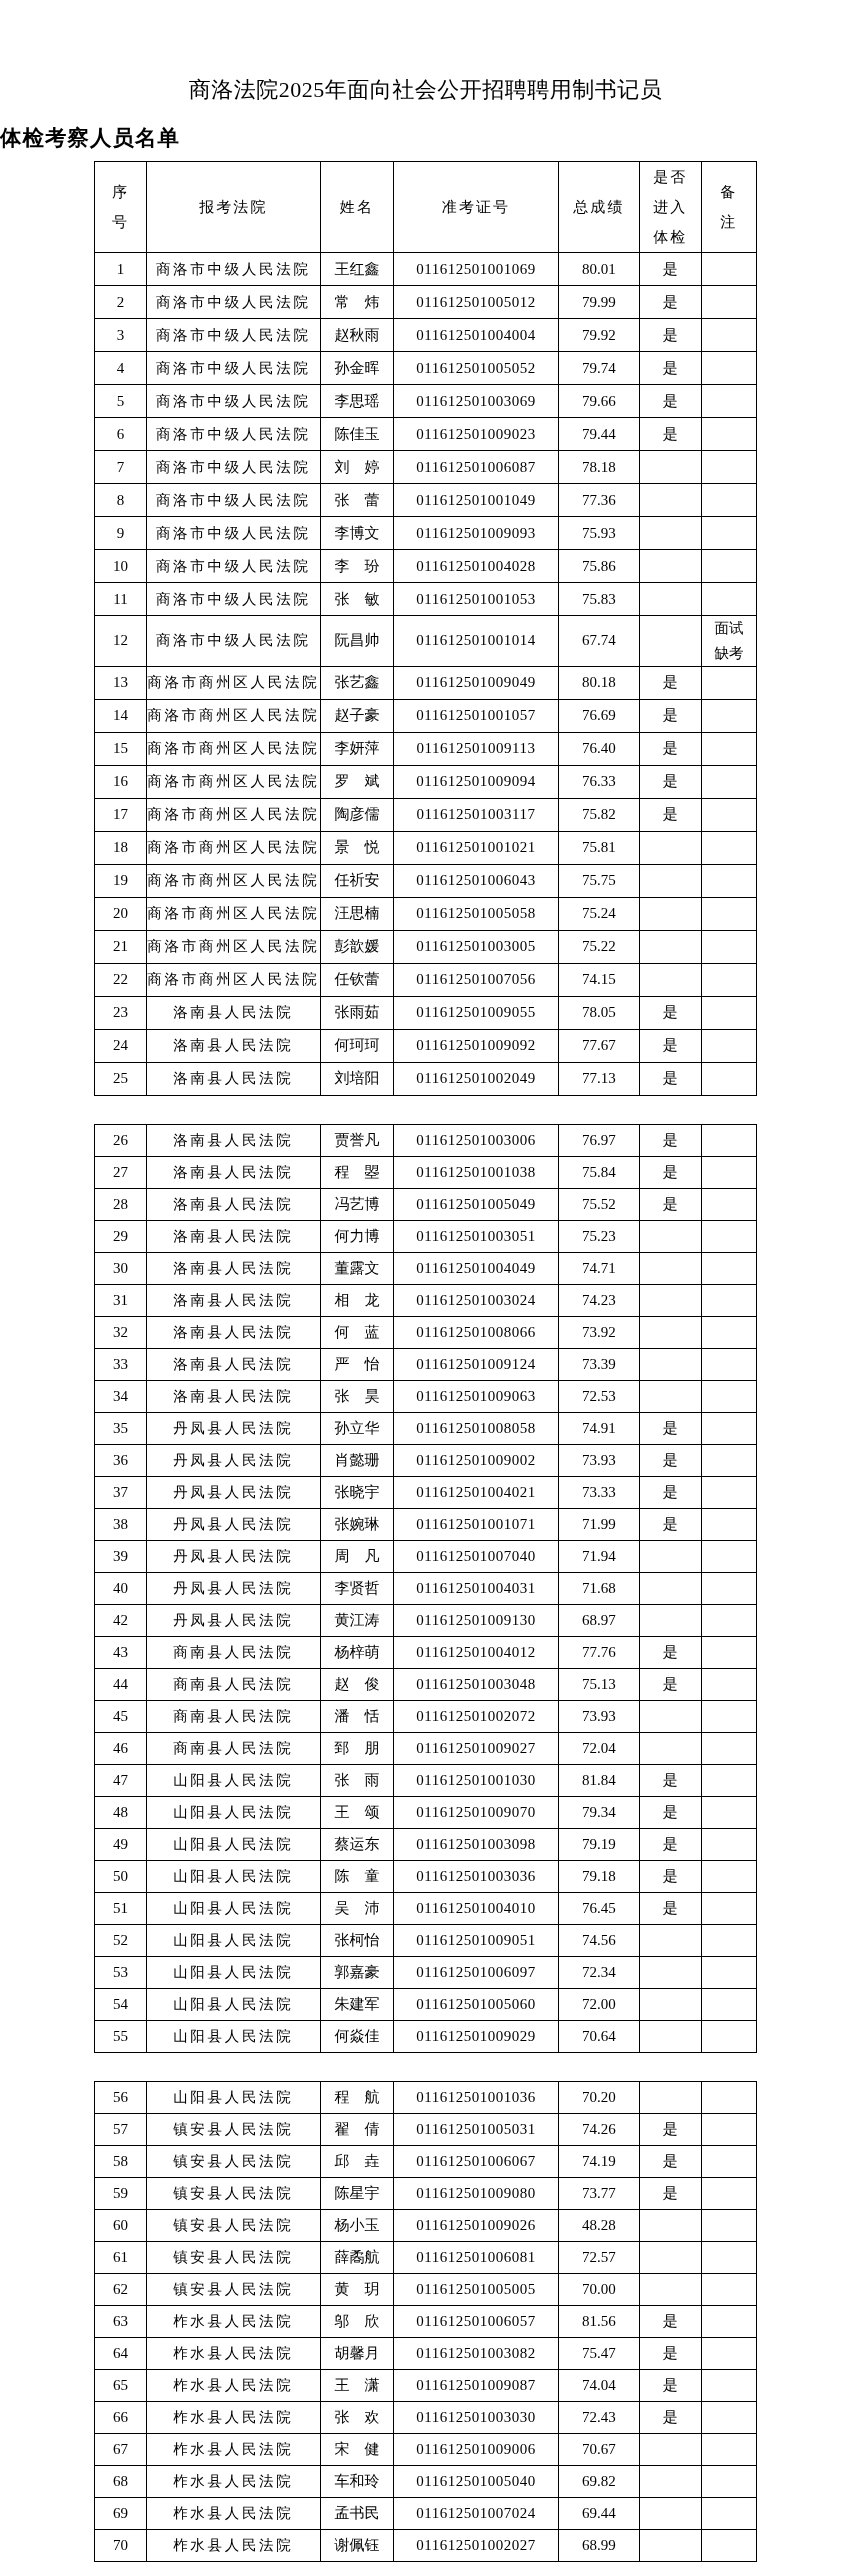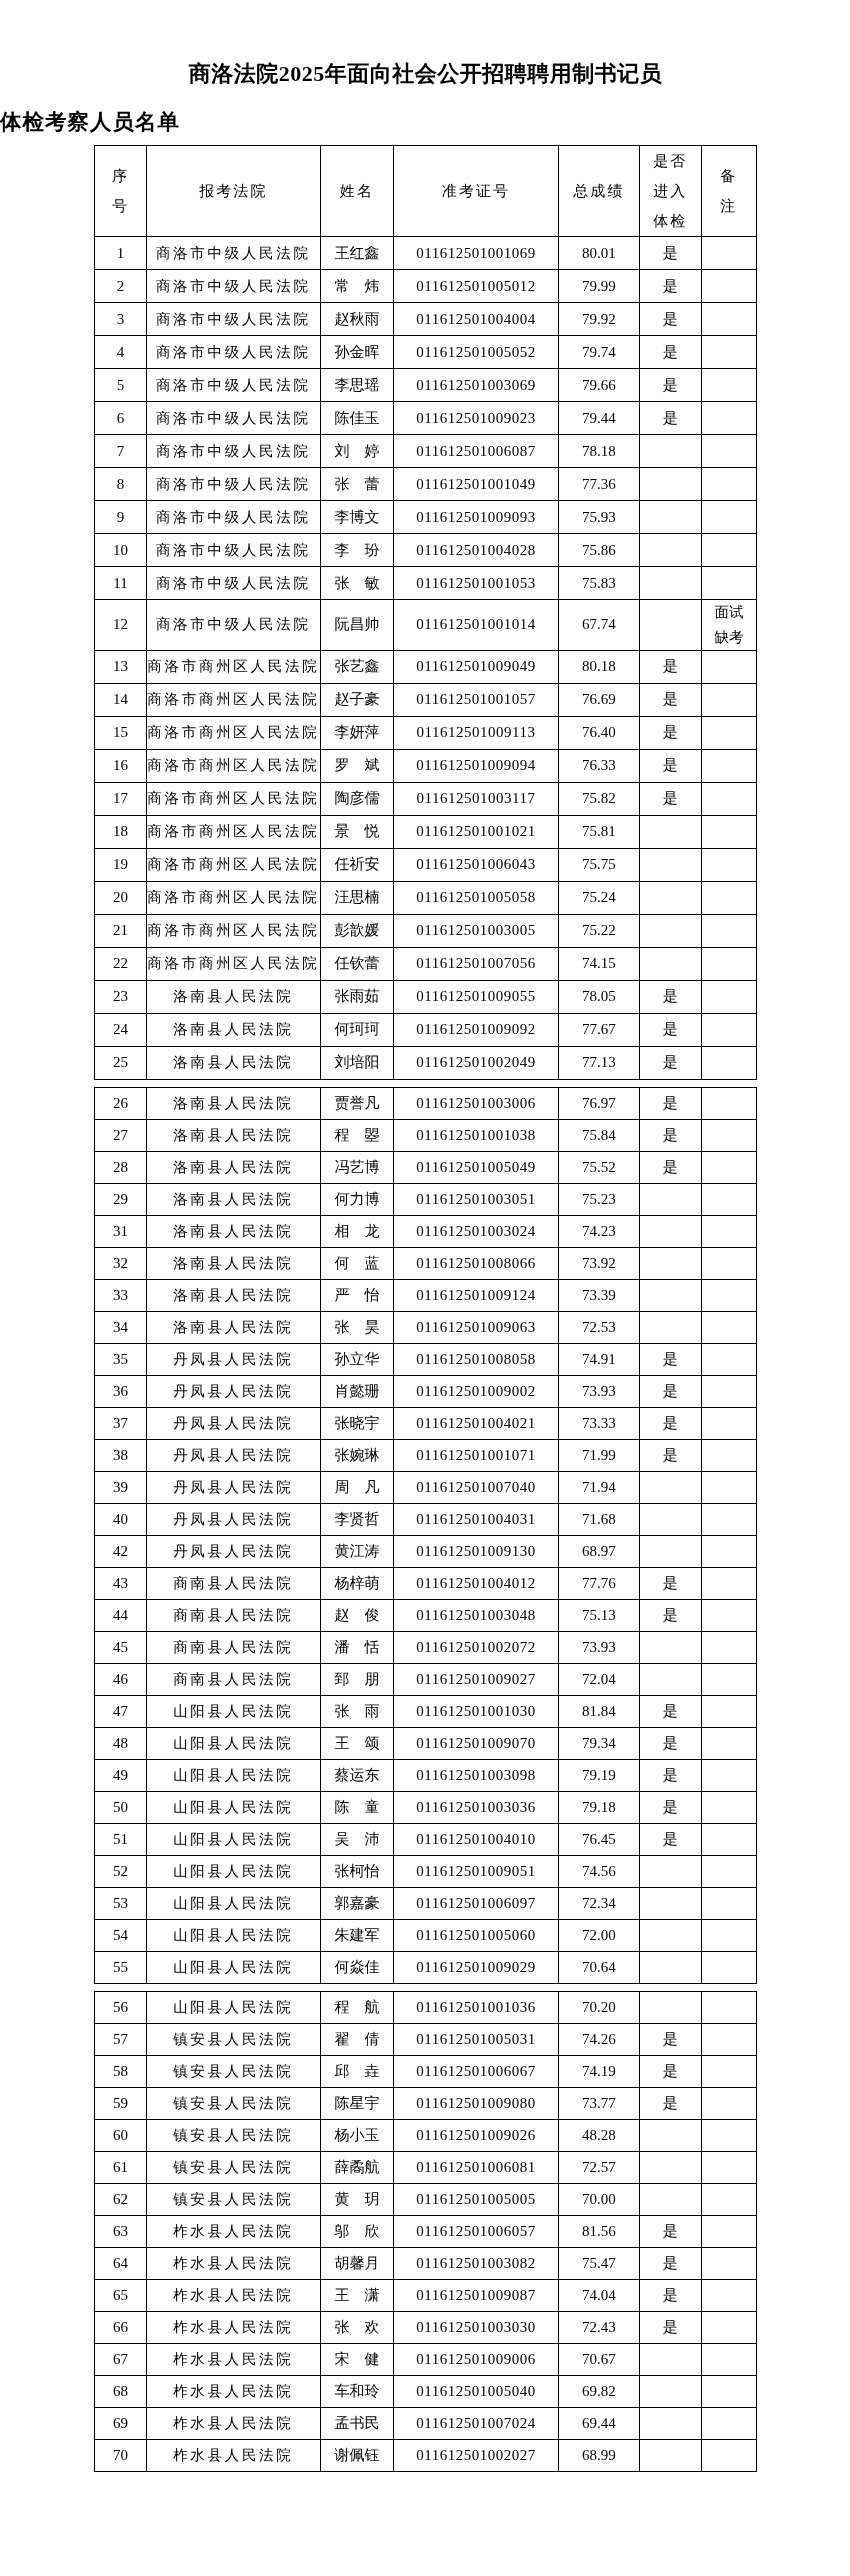--- a/index.html
+++ b/index.html
@@ -7,44 +7,44 @@
   body {
     width: 851px;
     height: 2576px;
     background: #ffffff;
     color: #000000;
     font-family: "Liberation Serif", "DejaVu Serif", serif;
     overflow: hidden;
   }
   .doc { padding-top: 59px; }
   .title-line1 {
-    margin: 0;
+    margin: 16px;
     text-align: center;
     font-size: 22px;
-    font-weight: 700;
+    font-weight: 400;
     letter-spacing: 0.5px;
   }
   .title-line2 {
     margin: 17.7px 0 0 0;
     text-align: left;
     font-size: 21.4px;
     font-weight: 700;
     letter-spacing: 1.1px;
   }
   .tables {
     width: 663px;
     margin: 9.6px auto 0 auto;
   }
   table.roster {
     border-collapse: collapse;
     table-layout: fixed;
     width: 100%;
     border: 1.1px solid #000;
   }
-  table.roster + table.roster { margin-top: 7px; }
+  table.roster + table.roster { margin-top: 28px; }
   th, td {
     border: 0.5px solid #000;
     text-align: center;
     vertical-align: middle;
     padding: 0;
     font-size: 15px;
     overflow: hidden;
   }
   thead tr { height: 63px; }
   th {
@@ -376,20 +376,29 @@
           <tr>
     <td class="c-no">29</td>
     <td class="c-court"><span class="court-text">洛南县人民法院</span></td>
     <td class="c-name">何力博</td>
     <td class="c-ticket">011612501003051</td>
     <td class="c-score">75.23</td>
     <td class="c-enter"></td>
     <td class="c-note"><span class="note-text"></span></td>
   </tr>
           <tr>
+    <td class="c-no">30</td>
+    <td class="c-court"><span class="court-text">洛南县人民法院</span></td>
+    <td class="c-name">董露文</td>
+    <td class="c-ticket">011612501004049</td>
+    <td class="c-score">74.71</td>
+    <td class="c-enter"></td>
+    <td class="c-note"><span class="note-text"></span></td>
+  </tr>
+          <tr>
     <td class="c-no">31</td>
     <td class="c-court"><span class="court-text">洛南县人民法院</span></td>
     <td class="c-name">相　龙</td>
     <td class="c-ticket">011612501003024</td>
     <td class="c-score">74.23</td>
     <td class="c-enter"></td>
     <td class="c-note"><span class="note-text"></span></td>
   </tr>
           <tr>
     <td class="c-no">32</td>

